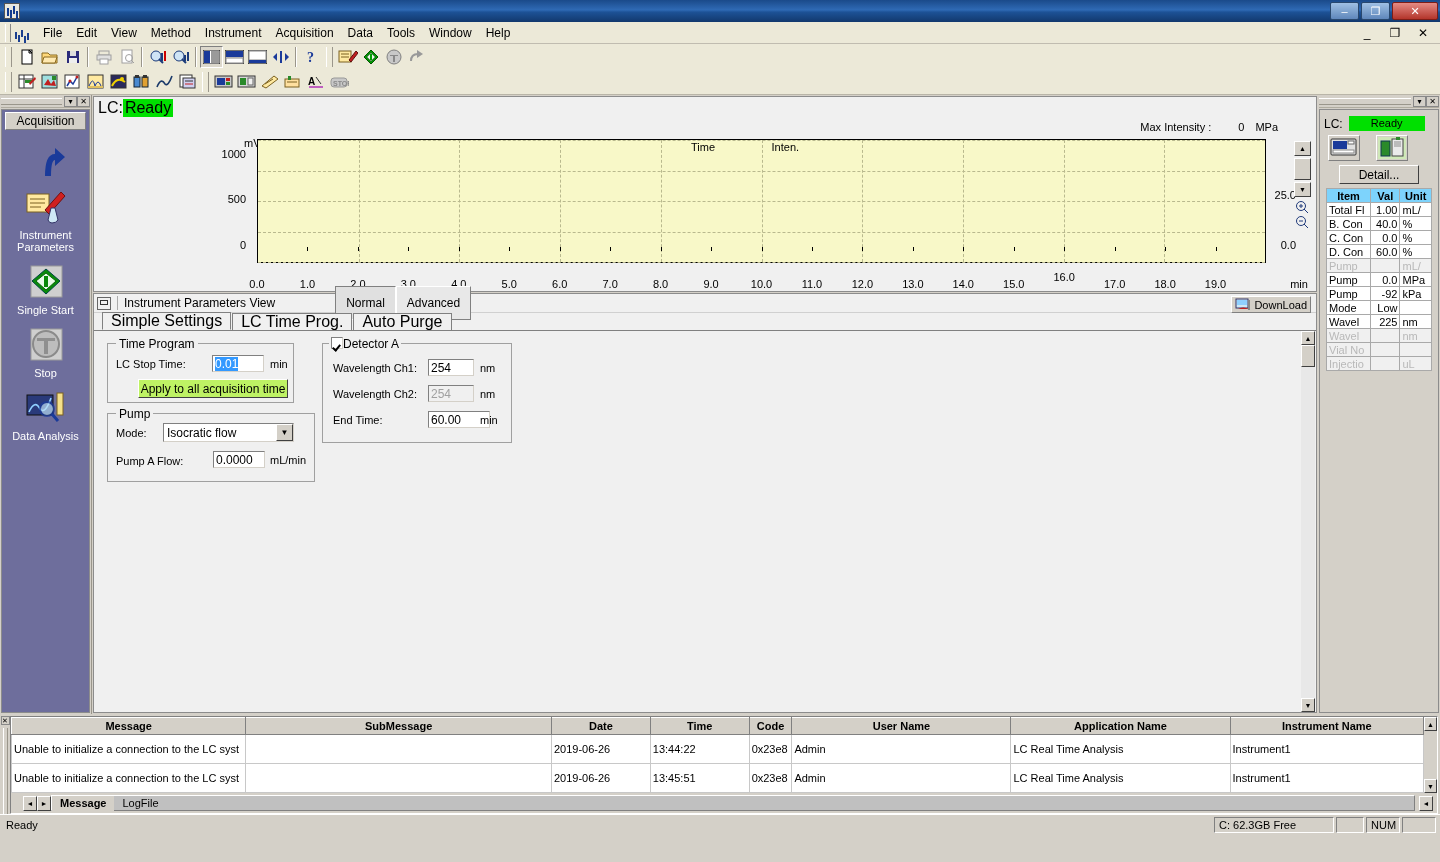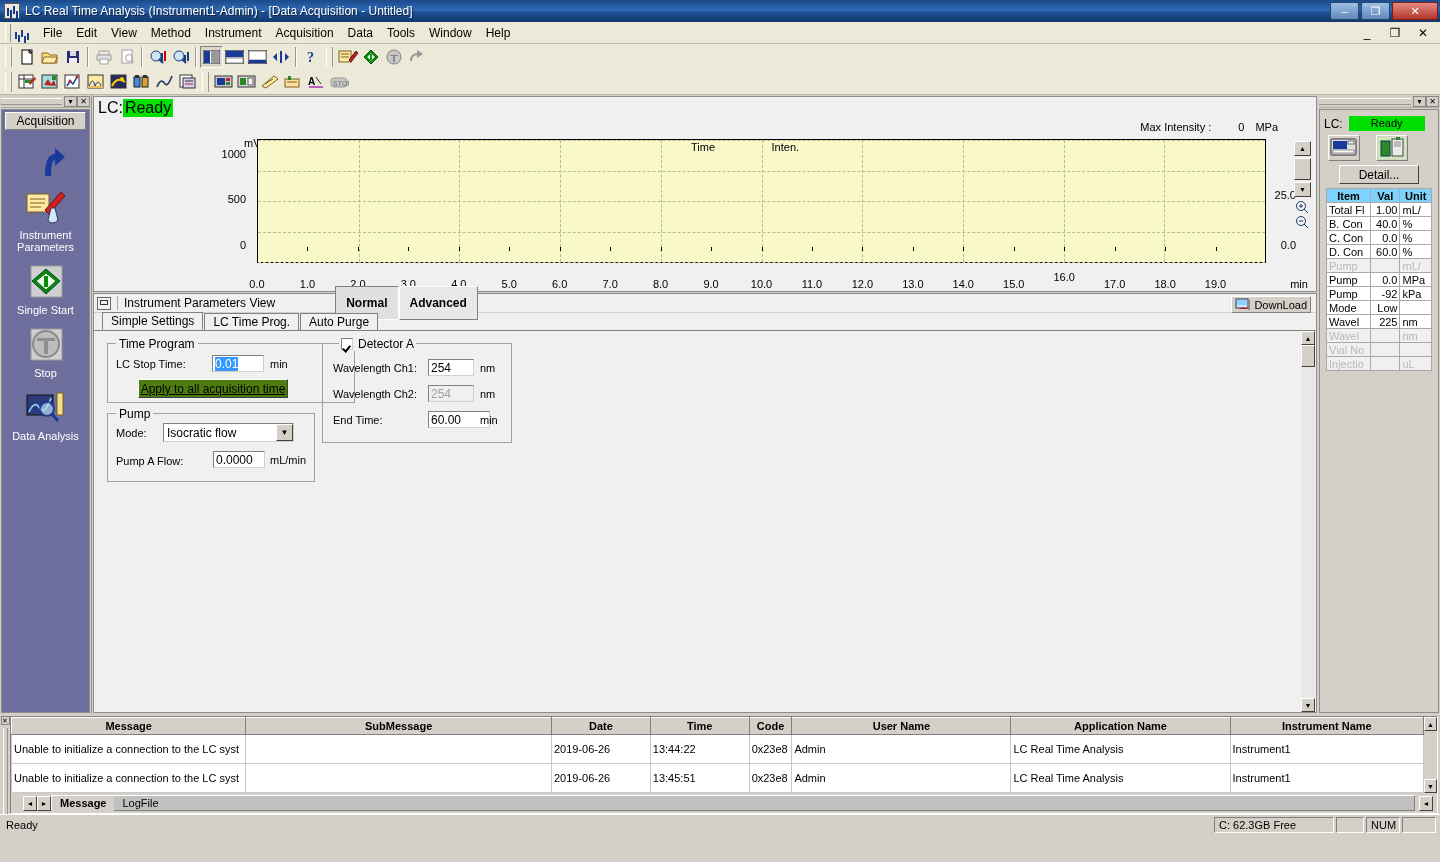--- a/index.html
+++ b/index.html
@@ -97,36 +97,36 @@
   .sblank { width:17px; height:22px; background:#d4d0c8; border:1px solid #fff; border-right-color:#404040;border-bottom-color:#404040; margin-bottom:2px;}
   .zbtn { width:17px;height:15px;display:flex;align-items:center;justify-content:center;color:#203a7a;font-size:12px;}
   
   #params { flex: 1; background: #f0f0f0; border: 1px solid #8c8c8c; margin: 0 1px 1px 1px; display:flex; flex-direction:column; position:relative;}
   .paramhdr { height: 19px; display:flex; align-items:center; border-bottom:1px solid #d0d0d0; padding-left:3px;}
   .minibox { width: 14px; height: 13px; border: 1px solid #666; background: #f0f0f0; position: relative; margin-right:6px;}
   .minibox::before{content:"";position:absolute;left:2px;top:2px;right:2px;height:3px;border:1px solid #333;}
   .vsep { width:1px; height:14px; background:#aaa; margin-right:6px;}
   .seg { display: flex; margin-left: 60px; }
   .segb { height: 34px; padding: 1px 10px; font-size: 12px; display:flex;align-items:center;
-     background:#e8e8e8; border:1px solid #fff; border-right-color:#808080; border-bottom-color:#808080;font-weight:bold;}
+     background:#e8e8e8; border:1px solid #fff; border-right-color:#808080; border-bottom-color:#808080;}
   .segb.on { background:#e0e0e0; border:1px solid #808080; border-right-color:#fff; border-bottom-color:#fff;}
   .dlbtn { position:absolute; right:5px; top:2px; height:17px; display:flex;align-items:center; padding:0 3px;
      background:#d4d0c8; border:1px solid #fff; border-right-color:#808080; border-bottom-color:#808080; font-size:11px;}
   .tabs { height: 18px; display:flex; align-items:flex-end; padding-left:8px; border-bottom:1px solid #808080;}
-  .tab { height: 17px; padding: 0 8px; font-size: 12px; display:flex;align-items:center;
+  .tab { height: 17px; padding: 0 8px; font-size: 16px; display:flex;align-items:center;
     background:#f0f0f0; border:1px solid #808080; border-bottom:none; margin-right:1px;}
   .tab.sel { background:#f0f0f0; height:18px; border-bottom:1px solid #f0f0f0; font-weight:normal;}
   .panelbody { flex:1; position:relative; }
   .gbox { position: absolute; border: 1px solid #a0a0a0; }
   .gbox > .glabel { position: absolute; top: -7px; left: 8px; background: #f0f0f0; padding: 0 3px; font-size: 12px; }
   .fld { font-size: 11px; }
   .txt { border: 1px solid #808080; border-right-color:#d4d0c8; border-bottom-color:#d4d0c8; background:#fff; height:17px; font-size:12px; padding:1px 2px; display:flex; align-items:center;}
   .txt.dis { background:#f0f0f0; color:#a0a0a0;}
   .sel-hl { background: #3399ff; color:#fff; }
-  .btnstd { background:#4d7c0f; border:1px solid #fff; border-right-color:#404040; border-bottom-color:#404040; font-size:12px; display:flex;align-items:center;justify-content:center;text-decoration:underline;}
+  .btnstd { background:#bef264; border:1px solid #fff; border-right-color:#404040; border-bottom-color:#404040; font-size:12px; display:flex;align-items:center;justify-content:center;}
   .cbox { width:12px;height:12px;background:#fff;border:1px solid #808080;border-right-color:#d4d0c8;border-bottom-color:#d4d0c8;position:relative;}
   .cbox.ck::after{content:"";position:absolute;left:2px;top:5px;width:3px;height:6px;border:solid #000;border-width:0 2px 2px 0;transform:rotate(40deg);}
   .combo { display:flex; height:19px; border:1px solid #808080; border-right-color:#d4d0c8;border-bottom-color:#d4d0c8; background:#fff; }
   .combo .cval{flex:1;font-size:12px;padding:1px 3px;display:flex;align-items:center;}
   .combo .carr{width:17px;background:#d4d0c8;border:1px solid #fff;border-right-color:#404040;border-bottom-color:#404040;display:flex;align-items:center;justify-content:center;font-size:8px;}
   .vscroll { position:absolute; right:1px; top:0; bottom:0; width:14px; background:#e8e8e8; display:flex;flex-direction:column;}
   .vsarrow{height:14px;background:#d4d0c8;border:1px solid #fff;border-right-color:#404040;border-bottom-color:#404040;display:flex;align-items:center;justify-content:center;font-size:7px;}
   .vsthumb{height:22px;background:#d4d0c8;border:1px solid #fff;border-right-color:#404040;border-bottom-color:#404040;}
   
   #rightdock { width: 122px; background:#d4d0c8; padding:1px; display:flex; flex-direction:column;}
@@ -161,21 +161,20 @@
   .stab.sel { background:#d4d0c8; font-weight:bold;}
   
   #statusbar { height:20px; background:#d4d0c8; display:flex; align-items:center; border-top:1px solid #fff; font-size:11px;}
   .sbpanel { border:1px solid #808080; border-right-color:#fff;border-bottom-color:#fff; height:16px; display:flex;align-items:center;padding:0 4px; margin-right:2px;}
 </style>
 </head>
 <body>
 
 <div id="titlebar">
   <div class="ticon"></div>
-  <div class="ttext">LC Real Time Analysis (Instrument1-Admin) - [Data Acquisition - Untitled]</div>
   <div class="wbtns">
     <div class="wbtn">–</div>
     <div class="wbtn">❐</div>
     <div class="wbtn close">✕</div>
   </div>
 </div>
 
 <div id="menubar">
   <div class="mgrip"></div>
   <div class="mico"></div>
@@ -623,21 +622,21 @@
       </div>
 
       <div class="tabs">
         <div class="tab sel">Simple Settings</div>
         <div class="tab">LC Time Prog.</div>
         <div class="tab">Auto Purge</div>
       </div>
 
       <div class="panelbody">
 
-        <div class="gbox" style="left:13px;top:12px;width:248px;height:60px">
+        <div class="gbox" style="left:13px;top:12px;width:187px;height:60px">
           <div class="glabel">Time Program</div>
           <div class="fld" style="position:absolute;left:8px;top:14px">LC Stop Time:</div>
           <div class="txt" style="position:absolute;left:104px;top:11px;width:52px">
             <span class="sel-hl">0.01</span>
           </div>
           <div class="fld" style="position:absolute;left:162px;top:14px">min</div>
           <div class="btnstd" style="position:absolute;left:30px;top:35px;width:150px;height:19px">Apply to all acquisition time</div>
         </div>
 
         <div class="gbox" style="left:13px;top:82px;width:208px;height:69px">
@@ -646,21 +645,21 @@
           <div class="combo" style="position:absolute;left:55px;top:9px;width:131px">
             <div class="cval">Isocratic flow</div>
             <div class="carr">▼</div>
           </div>
           <div class="fld" style="position:absolute;left:8px;top:41px">Pump A Flow:</div>
           <div class="txt" style="position:absolute;left:105px;top:37px;width:52px">0.0000</div>
           <div class="fld" style="position:absolute;left:162px;top:40px">mL/min</div>
         </div>
 
         <div class="gbox" style="left:228px;top:12px;width:190px;height:100px">
-          <div class="glabel" style="left:16px;padding:0 2px;display:flex;align-items:center;gap:5px">
+          <div class="glabel" style="left:6px;padding:0 2px;display:flex;">
             <span class="cbox ck"></span>
             <span>Detector A</span>
           </div>
           <div class="fld" style="position:absolute;left:10px;top:18px">Wavelength Ch1:</div>
           <div class="txt" style="position:absolute;left:105px;top:15px;width:46px">254</div>
           <div class="fld" style="position:absolute;left:157px;top:18px">nm</div>
 
           <div class="fld" style="position:absolute;left:10px;top:44px;color:#000">Wavelength Ch2:</div>
           <div class="txt dis" style="position:absolute;left:105px;top:41px;width:46px">254</div>
           <div class="fld" style="position:absolute;left:157px;top:44px">nm</div>

